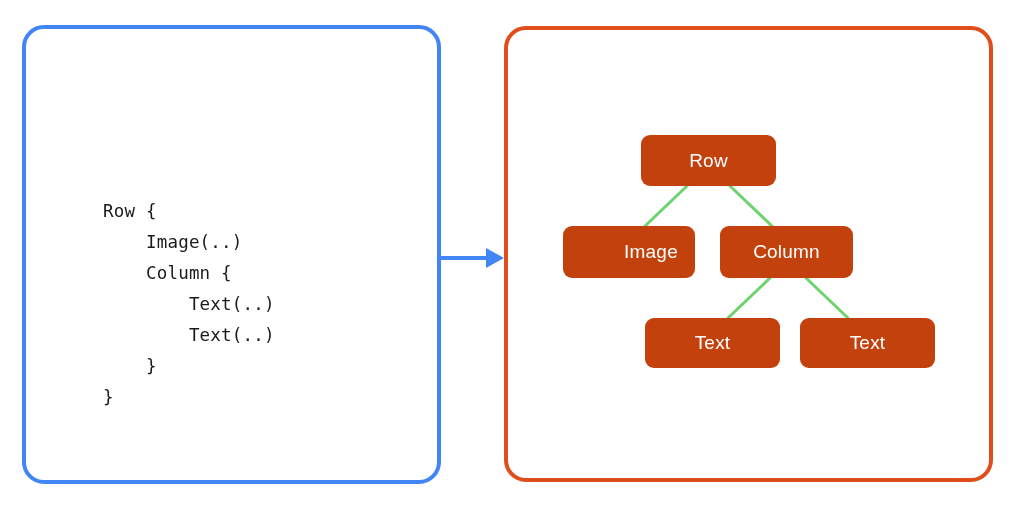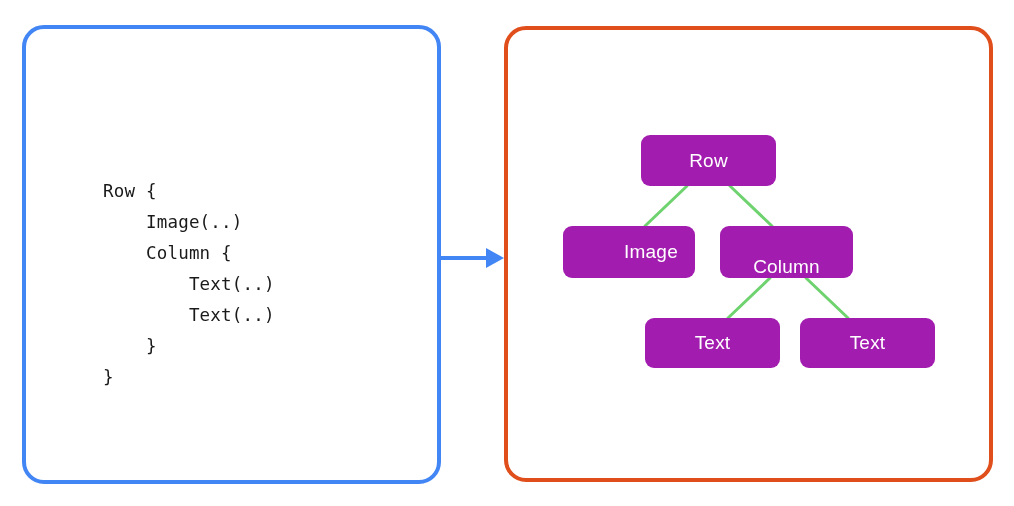--- a/index.html
+++ b/index.html
@@ -35,21 +35,21 @@
     top: 26px;
     width: 489px;
     height: 456px;
     border: 4px solid #e04e1b;
   }
 
   
   #code-block {
     position: absolute;
     left: 77px;
-    top: 147px;
+    top: 167px;
     margin: 0;
     font-family: "DejaVu Sans Mono", "Liberation Mono", monospace;
     font-size: 17.5px;
     line-height: 31px;
     color: #1a1a1a;
     white-space: pre;
     letter-spacing: 0.2px;
   }
 
   
@@ -70,30 +70,30 @@
     height: 506px;
     pointer-events: none;
   }
   .node {
     position: absolute;
     box-sizing: border-box;
     display: flex;
     align-items: center;
     justify-content: center;
     border-radius: 9px;
-    background: #a21caf;
+    background: #c2410c;
     color: #ffffff;
     font-family: "Liberation Sans", sans-serif;
     font-size: 19px;
     font-weight: 400;
     letter-spacing: 0.2px;
   }
   #node-row    { left: 641px; top: 135px; width: 135px; height: 51px; }
   #node-image  { left: 563px; top: 226px; width: 132px; height: 52px; padding-left: 44px; }
-  #node-column { left: 720px; top: 226px; width: 133px; height: 52px; align-items: flex-end; }
+  #node-column { left: 720px; top: 226px; width: 133px; height: 52px; }
   #node-text-1 { left: 645px; top: 318px; width: 135px; height: 50px; }
   #node-text-2 { left: 800px; top: 318px; width: 135px; height: 50px; }
 </style>
 </head>
 <body>
 
 <div id="stage">
 
   <div class="panel" id="code-panel">
     <pre id="code-block">Row {

